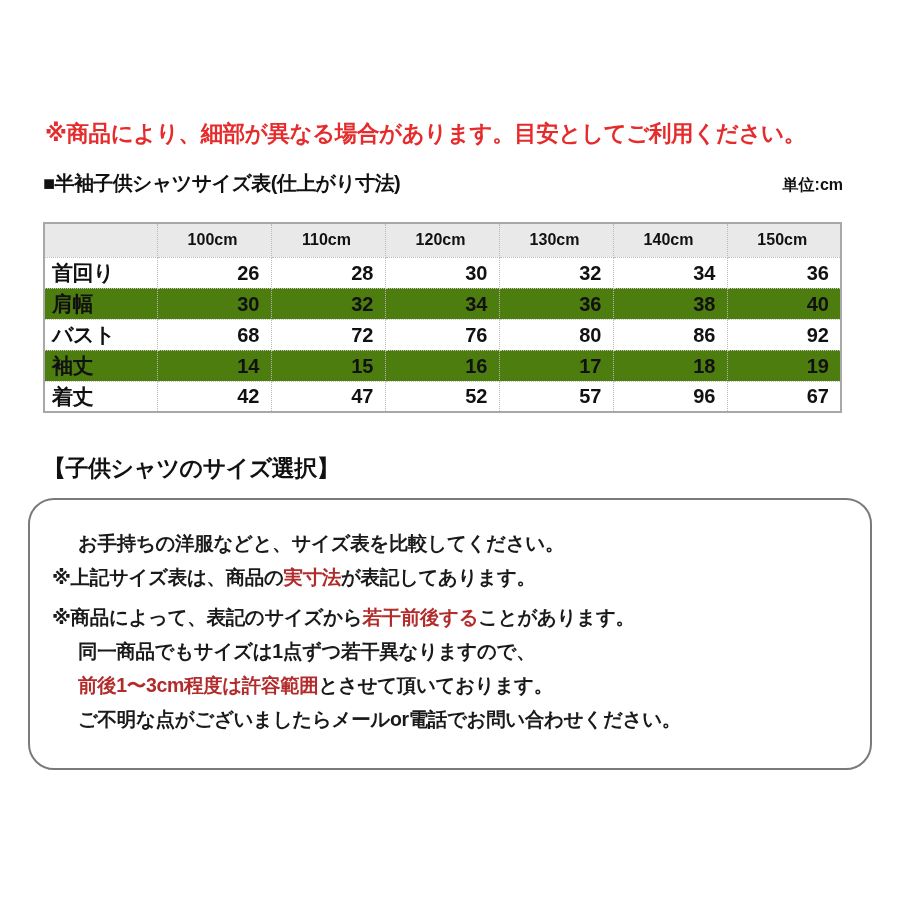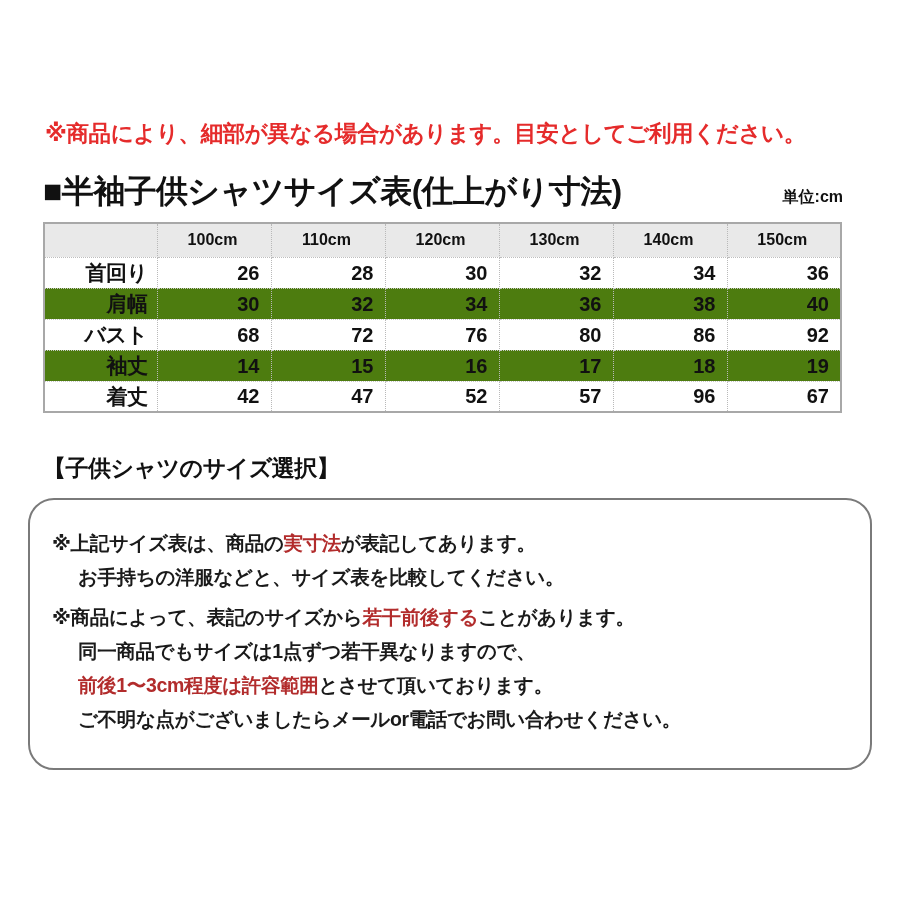--- a/index.html
+++ b/index.html
@@ -40,21 +40,21 @@
   .title-row {
     position: absolute;
     left: 43px;
     top: 170px;
     width: 800px;
     display: flex;
     align-items: baseline;
     justify-content: space-between;
   }
   .title {
-    font-size: 32px;
+    font-size: 20px;
     font-weight: 700;
     color: #111111;
     letter-spacing: -0.6px;
     white-space: nowrap;
   }
   .unit {
     font-size: 16px;
     font-weight: 700;
     color: #111111;
     white-space: nowrap;
@@ -98,21 +98,21 @@
     color: #111111;
   }
   .size-table thead th.corner {
     background: #e9e9e9;
   }
 
   .size-table tbody tr.odd  td { background: #ffffff; }
   .size-table tbody tr.even td { background: #4d7c0f; }
 
   .size-table td.rowlabel {
-    text-align: right;
+    text-align: left;
     font-size: 21px;
     letter-spacing: -0.5px;
     color: #111111;
     padding-left: 7px;
   }
   .size-table td.value {
     text-align: right;
     font-size: 20px;
     color: #111111;
     padding-right: 11px;
@@ -241,24 +241,24 @@
         <td class="value">67</td>
       </tr>
     </tbody>
   </table>
 
   <div class="section-heading">【子供シャツのサイズ選択】</div>
 
   <div class="info-box">
 
     <div class="info-para p1">
+      <span class="info-line indent">お手持ちの洋服などと、サイズ表を比較してください。</span>
       <span class="info-line">
         <span>※上記サイズ表は、商品の</span><span class="red">実寸法</span><span>が表記してあります。</span>
       </span>
-      <span class="info-line indent">お手持ちの洋服などと、サイズ表を比較してください。</span>
     </div>
 
     <div class="info-para p2">
       <span class="info-line">
         <span>※商品によって、表記のサイズから</span><span class="red">若干前後する</span><span>ことがあります。</span>
       </span>
       <span class="info-line indent">同一商品でもサイズは1点ずつ若干異なりますので、</span>
       <span class="info-line indent">
         <span class="red">前後1〜3cm程度は許容範囲</span><span>とさせて頂いております。</span>
       </span>

